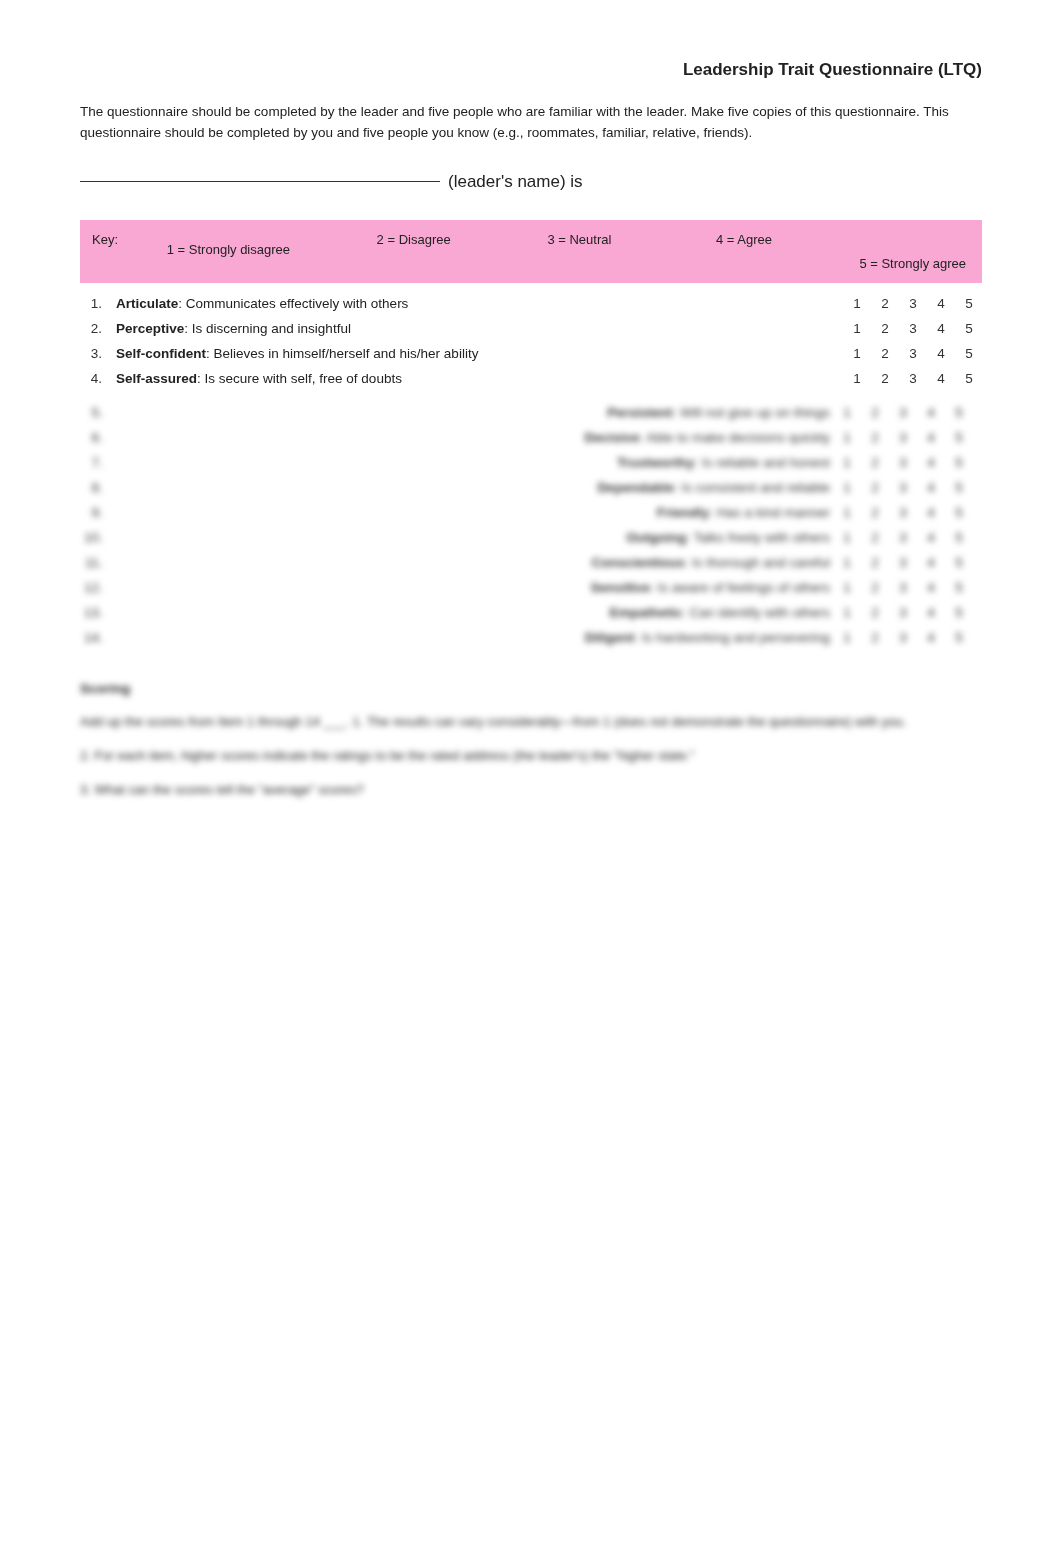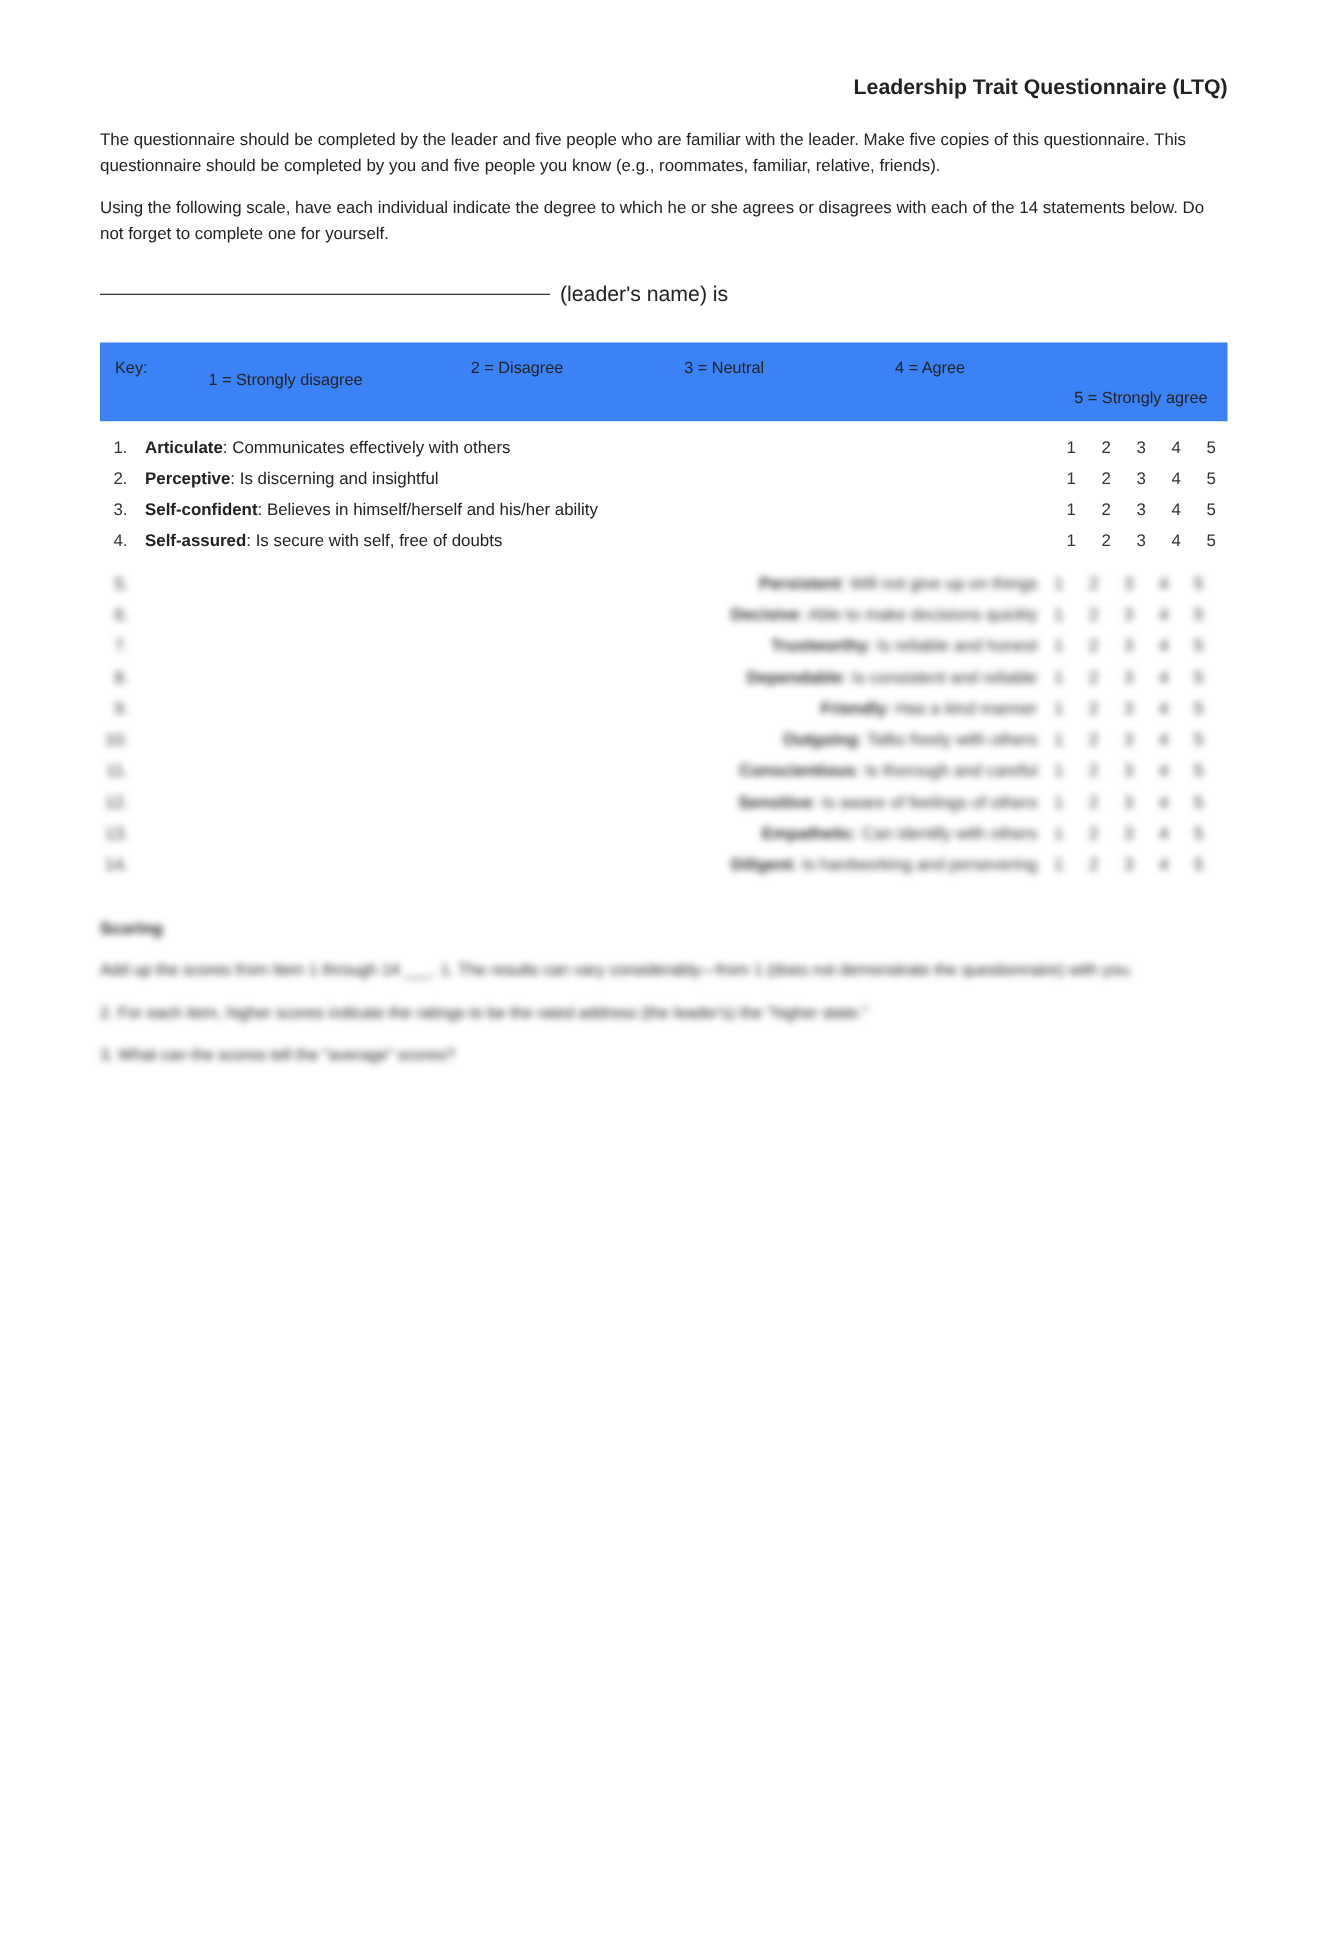--- a/index.html
+++ b/index.html
@@ -88,21 +88,21 @@
       font-size: 13.5px;
       font-weight: bold;
       margin-bottom: 12px;
     }
     .section-scoring p {
       margin-bottom: 14px;
       line-height: 1.55;
       font-size: 13px;
     }
     .key-wrapper {
-      background: #3b82f6;
+      background: #f9a8d4;
       display: flex;
       align-items: flex-start;
       padding: 12px 0;
       margin-bottom: 8px;
     }
     .key-wrapper .key-label {
       min-width: 60px;
       font-size: 13px;
       padding: 0 12px;
       font-weight: normal;
@@ -130,21 +130,20 @@
       margin-top: 24px;
     }
   </style>
 </head>
 <body>
 
 <h1>Leadership Trait Questionnaire (LTQ)</h1>
 
 <div class="instructions">
   <p>The questionnaire should be completed by the leader and five people who are familiar with the leader. Make five copies of this questionnaire. This questionnaire should be completed by you and five people you know (e.g., roommates, familiar, relative, friends).</p>
-  <p>Using the following scale, have each individual indicate the degree to which he or she agrees or disagrees with each of the 14 statements below.  Do not forget to complete one for yourself.</p>
 </div>
 
 <div class="leader-line">
   <span class="line"></span>
   <span class="leader-label">(leader's name) is</span>
 </div>
 
 <div class="key-wrapper">
   <span class="key-label">Key:</span>
   <div class="key-items">

